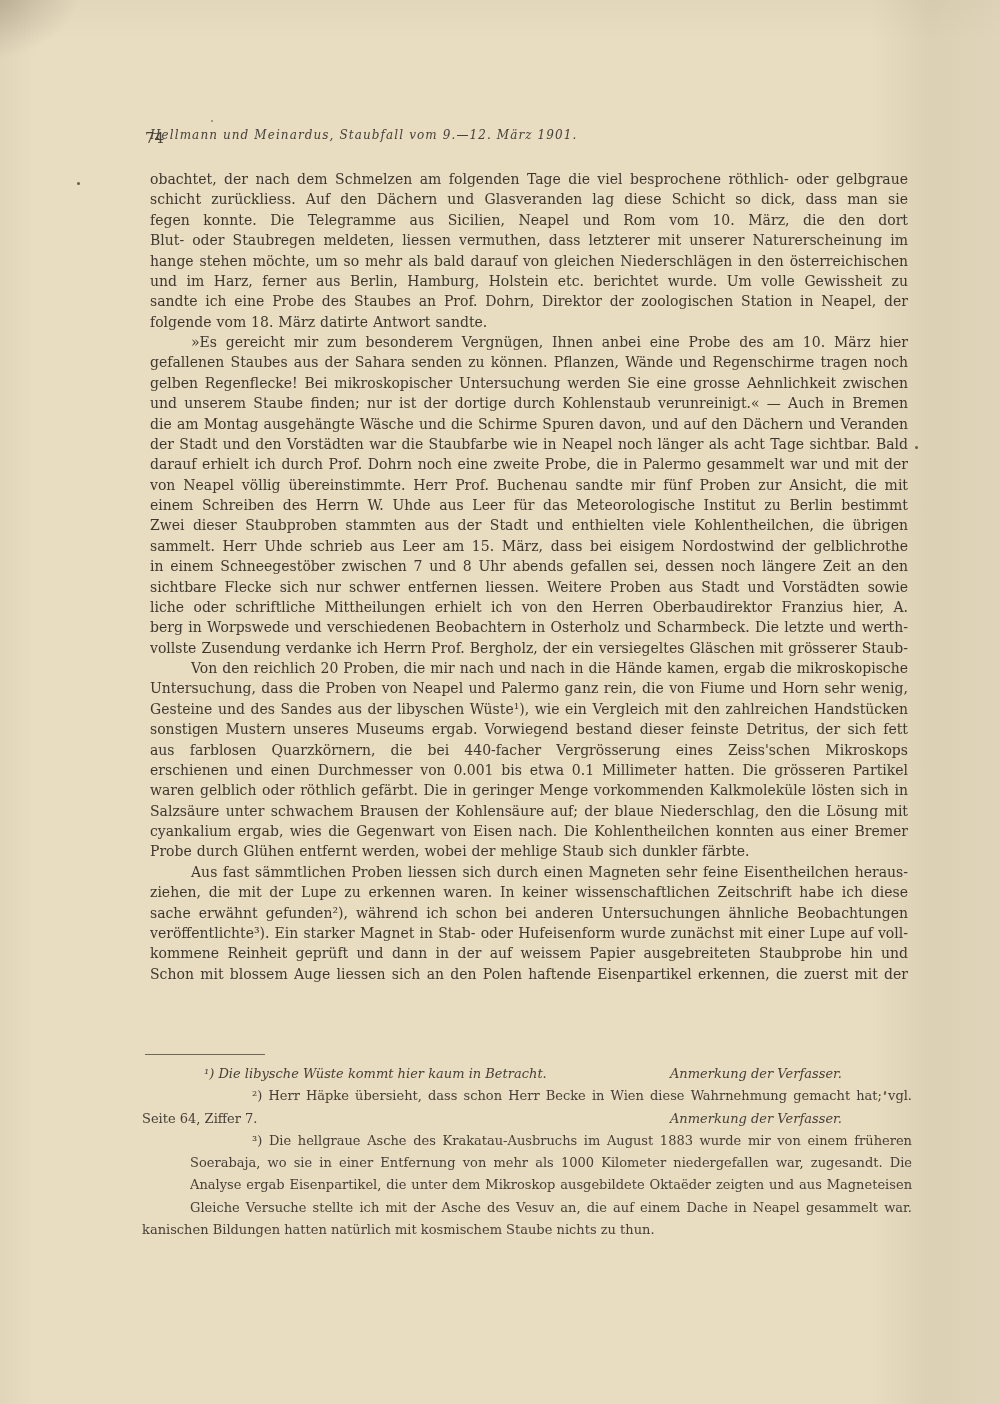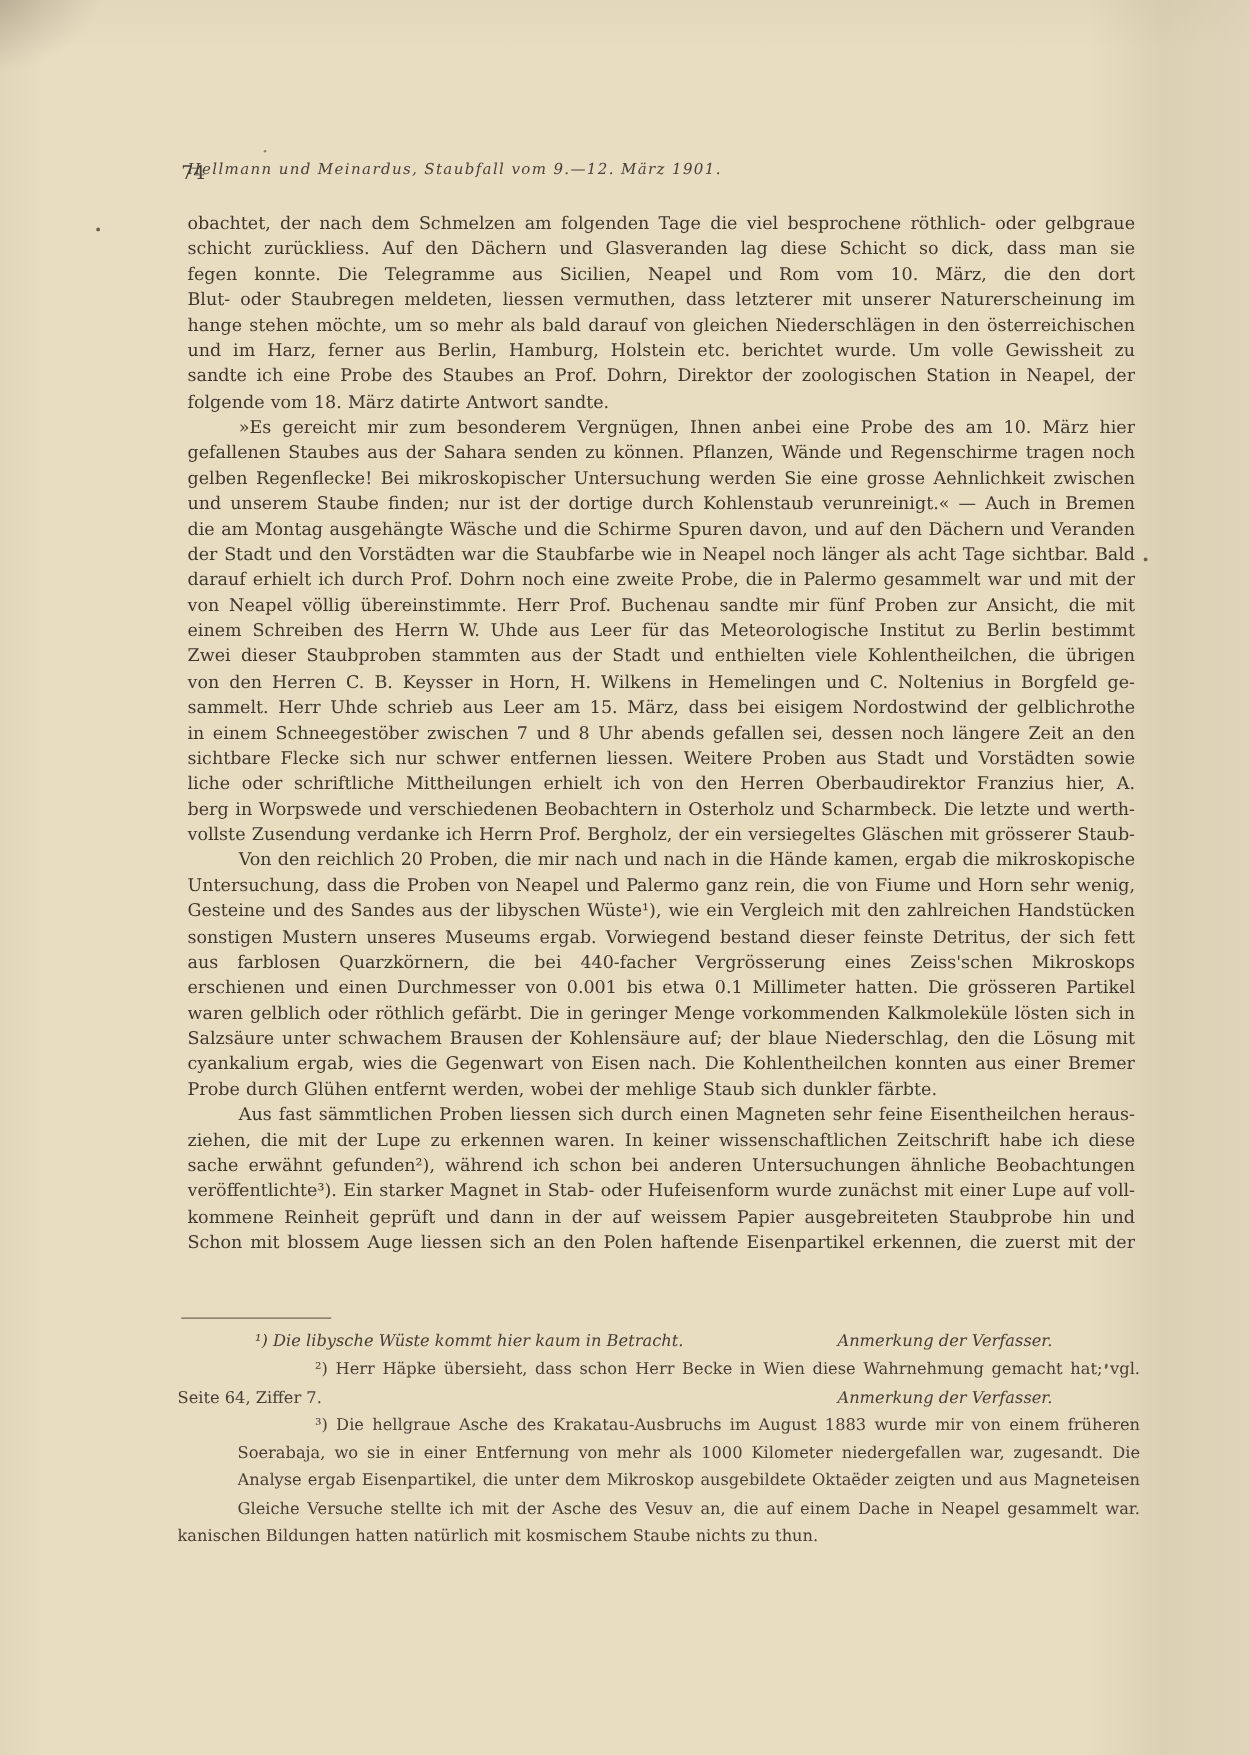--- a/index.html
+++ b/index.html
@@ -68,21 +68,20 @@
     <div class="line ind">»Es gereicht mir zum besonderem Vergnügen, Ihnen anbei eine Probe des am 10. März hier nieder-</div>
     <div class="line">gefallenen Staubes aus der Sahara senden zu können.  Pflanzen, Wände und Regenschirme tragen noch heute die</div>
     <div class="line">gelben Regenflecke!  Bei mikroskopischer Untersuchung werden Sie eine grosse Aehnlichkeit zwischen Ihrem</div>
     <div class="line">und unserem Staube finden; nur ist der dortige durch Kohlenstaub verunreinigt.« — Auch in Bremen zeigten</div>
     <div class="line">die am Montag ausgehängte Wäsche und die Schirme Spuren davon, und auf den Dächern und Veranden in</div>
     <div class="line">der Stadt und den Vorstädten war die Staubfarbe wie in Neapel noch länger als acht Tage sichtbar.  Bald</div>
     <div class="line">darauf erhielt ich durch Prof. Dohrn noch eine zweite Probe, die in Palermo gesammelt war und mit der</div>
     <div class="line">von Neapel völlig übereinstimmte.  Herr Prof. Buchenau sandte mir fünf Proben zur Ansicht, die mit</div>
     <div class="line">einem Schreiben des Herrn W. Uhde aus Leer für das Meteorologische Institut zu Berlin bestimmt waren.</div>
     <div class="line">Zwei dieser Staubproben stammten aus der Stadt und enthielten viele Kohlentheilchen, die übrigen waren</div>
-    <div class="line">von den Herren C. B. Keysser in Horn, H. Wilkens in Hemelingen und C. Noltenius in Borgfeld ge-</div>
     <div class="line">sammelt.  Herr Uhde schrieb aus Leer am 15. März, dass bei eisigem Nordostwind der gelblichrothe Staub</div>
     <div class="line">in einem Schneegestöber zwischen 7 und 8 Uhr abends gefallen sei, dessen noch längere Zeit an den Fenstern</div>
     <div class="line">sichtbare Flecke sich nur schwer entfernen liessen.  Weitere Proben aus Stadt und Vorstädten sowie münd-</div>
     <div class="line">liche oder schriftliche Mittheilungen erhielt ich von den Herren Oberbaudirektor Franzius hier, A. Kohlen-</div>
     <div class="line">berg in Worpswede und verschiedenen Beobachtern in Osterholz und Scharmbeck.  Die letzte und werth-</div>
     <div class="line">vollste Zusendung verdanke ich Herrn Prof. Bergholz, der ein versiegeltes Gläschen mit grösserer Staub-</div>
 
     <div class="line ind">Von den reichlich 20 Proben, die mir nach und nach in die Hände kamen, ergab die mikroskopische</div>
     <div class="line">Untersuchung, dass die Proben von Neapel und Palermo ganz rein, die von Fiume und Horn sehr wenig,</div>
     <div class="line">Gesteine und des Sandes aus der libyschen Wüste¹), wie ein Vergleich mit den zahlreichen Handstücken und</div>

